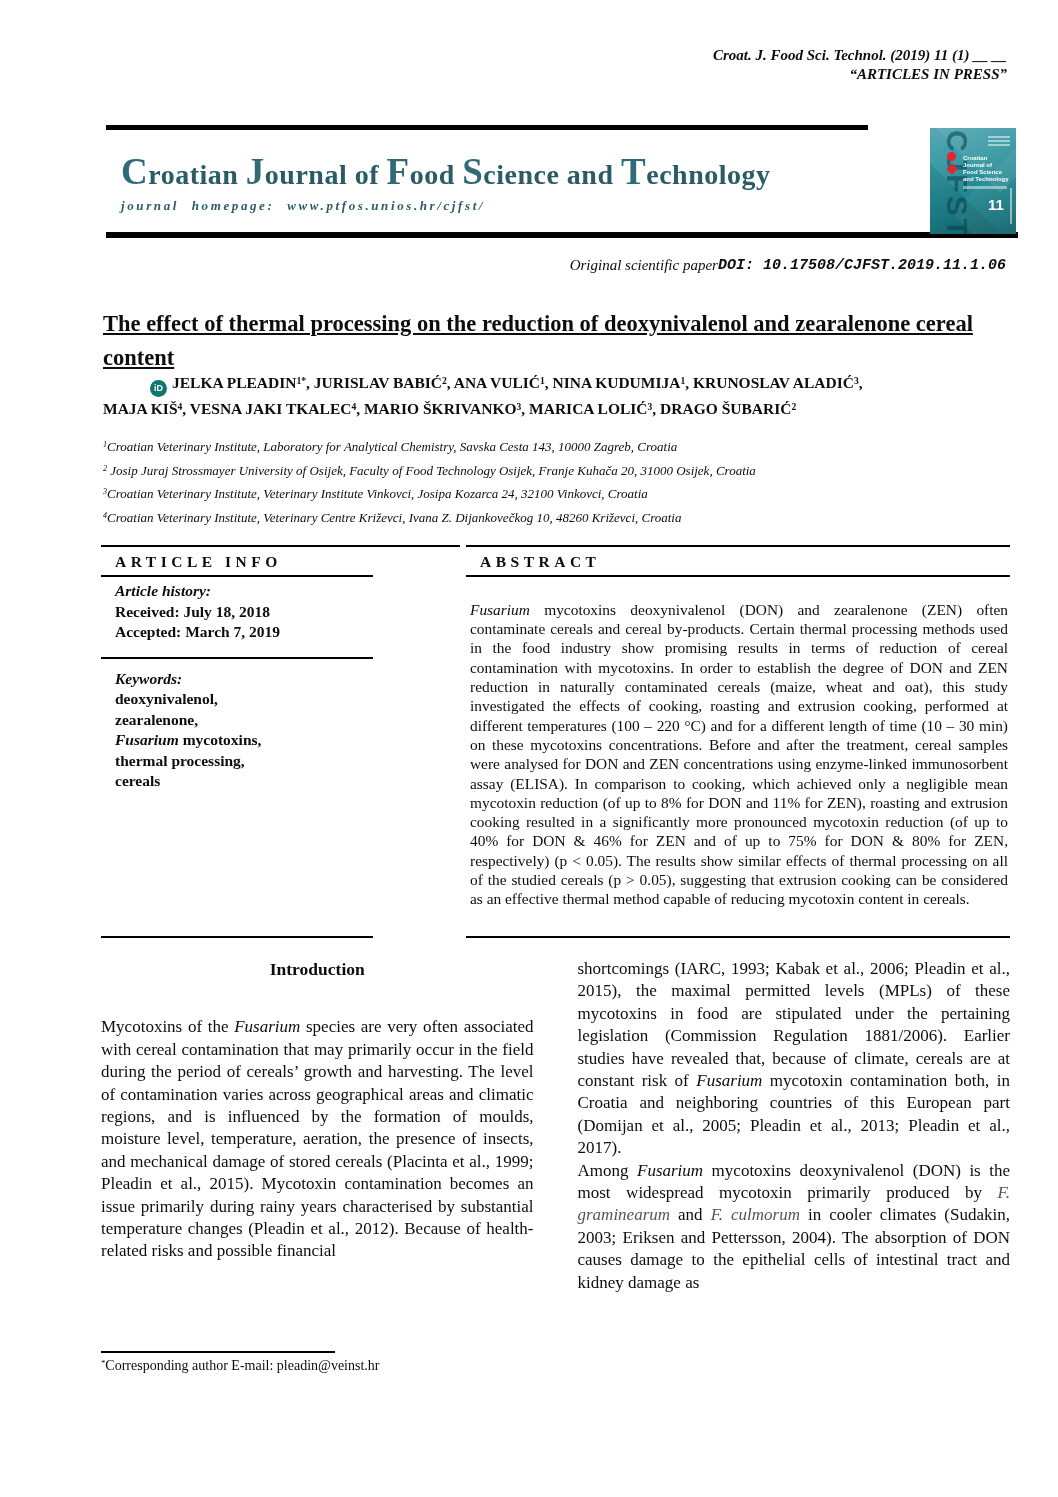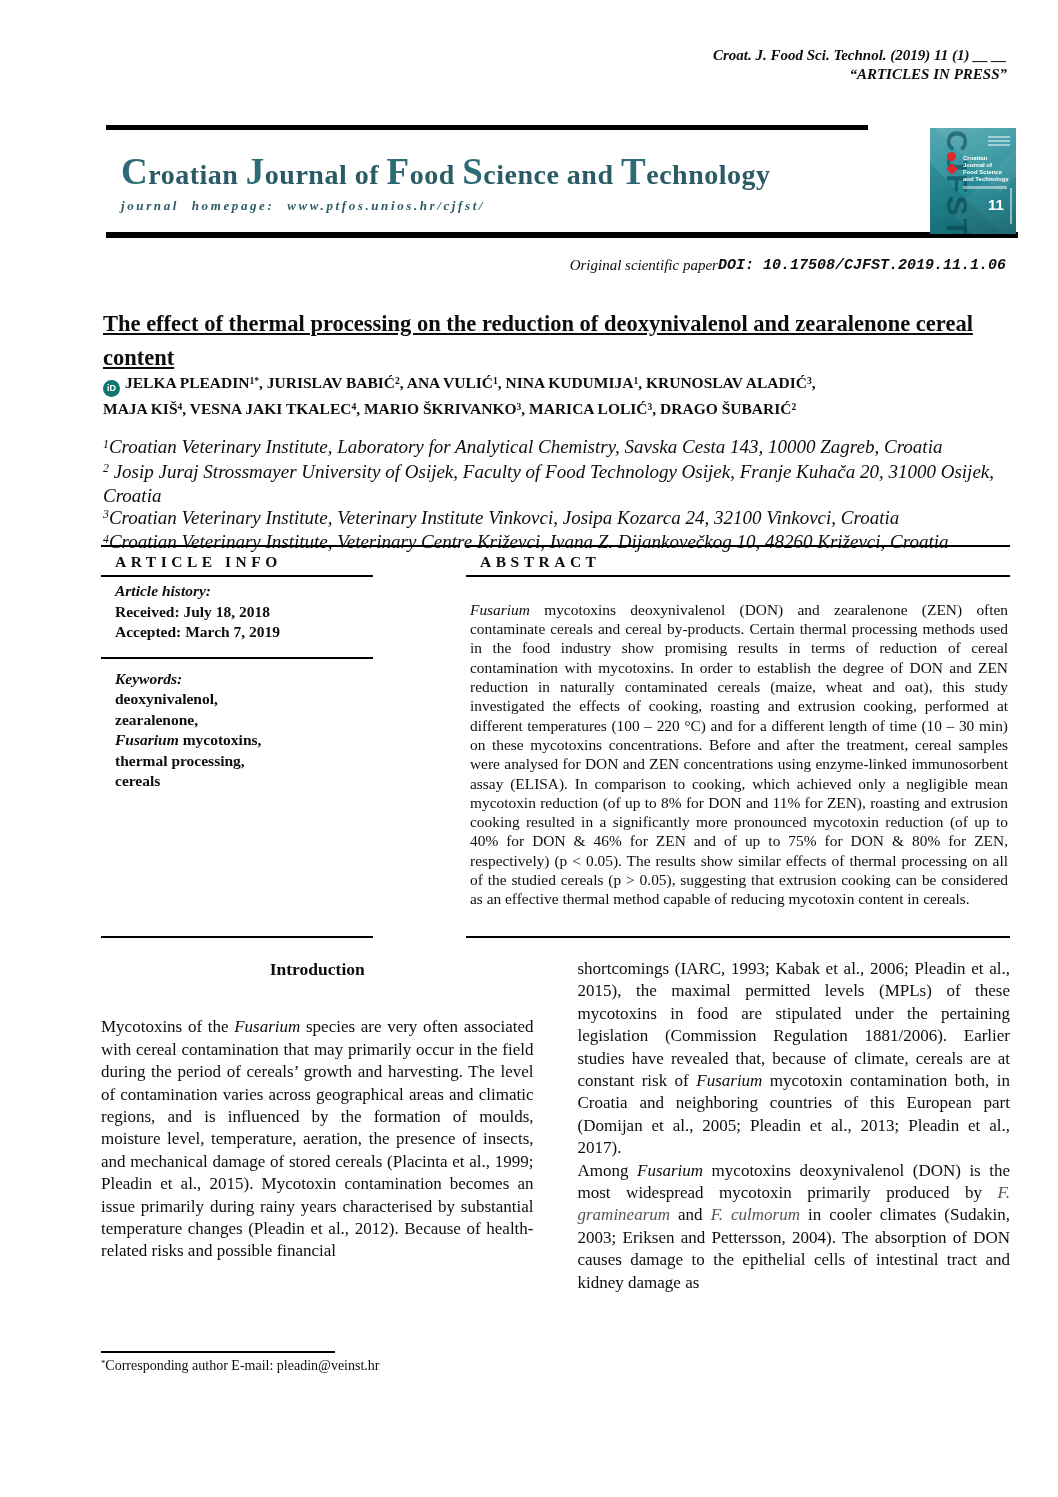--- a/index.html
+++ b/index.html
@@ -76,25 +76,25 @@
     font-weight:bold; font-size:22.5px; line-height:34px;text-decoration:underline;
   }
   .authors {
     position:absolute; top:371px; left:103px; width:920px;
     font-weight:bold; font-size:15.5px; line-height:24px;
   }
   .orcid {
     display:inline-block; width:17px; height:17px; border-radius:50%;
     background:#0f766e; color:#fff; font-family:"Liberation Sans", sans-serif;
     font-size:9px; font-weight:bold; text-align:center; line-height:17px;
-    vertical-align:-3px; margin-right:5px;
+    vertical-align:-3px; margin-right:5px;margin-left:47px;
   }
   .affiliations {
     position:absolute; top:436px; left:103px; width:915px;
-    font-style:italic; font-size:19px; line-height:21.5px;
+    font-style:italic; font-size:13px; line-height:21.5px;
   }
 
   
   .info-abstract { position:absolute; top:545px; left:101px; width:909px; display:flex; }
   .col-info { position:relative; width:359px; border-top:2.5px solid #000; padding-right:40px; }
   .col-abstract { position:relative; width:544px; margin-left:6px; border-top:2.5px solid #000; }
 
   .sec-heading {
     font-weight:bold; font-size:15.5px; letter-spacing:4.5px; padding:6px 0 4px 14px;
   }

